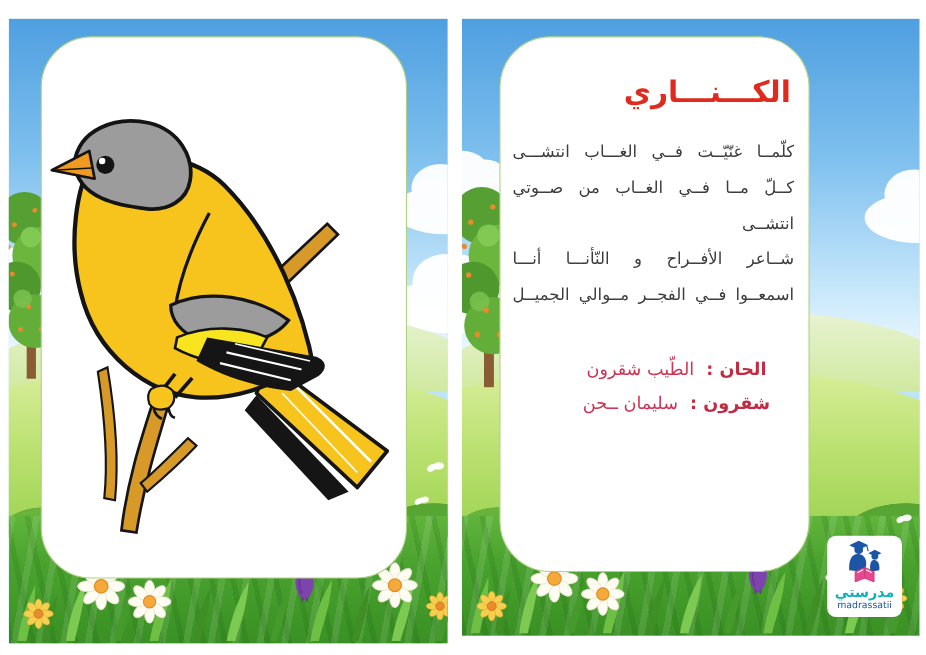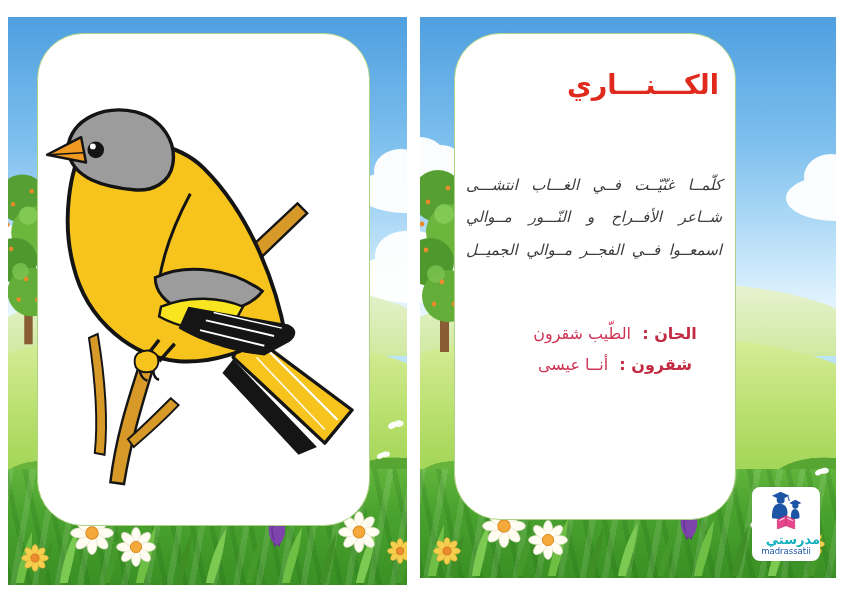--- a/index.html
+++ b/index.html
@@ -47,33 +47,33 @@
   .card{position:absolute;background:#ffffff;border:1px solid #aed284;
         border-radius:46px;box-sizing:border-box;}
   .card-left{left:29px;top:16px;width:333px;height:493px;}
   .card-right{left:34px;top:16px;width:282px;height:487px;}
 
   .bird-svg{position:absolute;left:4px;top:72px;}
 
   
   .title{margin:36px 16px 0 0;text-align:right;direction:rtl;
          font-size:27px;font-weight:bold;color:#e02a1e;line-height:1.1;}
-  .poem{direction:rtl;margin-top:69px;padding:0 13px 0 11px;
-        color:#3c3c3c;font-size:15px;font-style:italic;}
+  .poem{direction:rtl;margin-top:22px;padding:0 13px 0 11px;
+        color:#3c3c3c;font-size:15px;}
   .poem-line{line-height:32.5px;text-align:justify;text-align-last:justify;
         white-space:normal;}
-  .credits{direction:rtl;margin-top:52px;text-align:center;padding-left:40px;
+  .credits{direction:rtl;margin-top:36px;text-align:center;padding-left:40px;
         font-size:16px;line-height:31px;color:#cf3354;}
   .credit-label{font-weight:bold;color:#c22b42;margin-left:6px;}
 
   
   .logo{position:absolute;right:16px;top:470px;width:68px;height:74px;
         background:#ffffff;border-radius:8px;text-align:center;
         box-shadow:0 0 0 1px rgba(0,0,0,.04);padding-top:2px;box-sizing:border-box;}
-  .logo-ar{font-size:13px;font-weight:bold;color:#12b0bc;line-height:13px;direction:rtl;text-align:right;}
+  .logo-ar{font-size:13px;font-weight:bold;color:#12b0bc;line-height:13px;direction:rtl;}
   .logo-en{font-size:8.5px;font-weight:normal;color:#1c55a5;line-height:10px;}
 </style>
 </head>
 <body>
 
 <svg width="0" height="0" style="position:absolute" aria-hidden="true">
   <defs>
     <symbol id="sym-daisy" viewBox="0 0 40 40">
       <g stroke="#e3ddc4" stroke-width="0.6" fill="#fffdf2">
         <ellipse cx="20" cy="9" rx="4.6" ry="8.5"></ellipse>
@@ -250,32 +250,33 @@
     <svg class="flowers" width="420" height="80" viewBox="0 0 420 80">
         <use href="#sym-flowerrow"></use>
       </svg>
   </div>
 
   <div class="card card-right">
     <h1 class="title">الكـــنـــاري</h1>
 
     <div class="poem">
       <div class="poem-line">كلّمــا غنّيّــت فــي الغـــاب انتشـــى</div>
-      <div class="poem-line">شــاعر الأفــراح و النّـــور مــوالي</div>
+      <div class="poem-line">كــلّ مــا فــي الغــاب من صــوتي انتشــى</div>
+      <div class="poem-line">شــاعر الأفــراح و النّأنـــا أنـــا</div>
       <div class="poem-line">اسمعــوا فــي الفجــر مــوالي الجميــل</div>
     </div>
 
     <div class="credits">
       <div class="credit-line">
         <span class="credit-label">الحان :</span>
         <span class="credit-value">الطّيب شقرون</span>
       </div>
       <div class="credit-line">
         <span class="credit-label">شقرون :</span>
-        <span class="credit-value">أنــا عيسى</span>
+        <span class="credit-value">سليمان ــحن</span>
       </div>
     </div>
   </div>
 
   <div class="logo">
     <svg width="46" height="40" viewBox="0 0 60 60">
 
       <polygon points="9,10 22,4 35,10 22,16" fill="#1c55a5"></polygon>
       <line x1="33" y1="11" x2="35" y2="18" stroke="#1c55a5" stroke-width="1.6"></line>
       <circle cx="22" cy="16" r="6" fill="#1c55a5"></circle>

